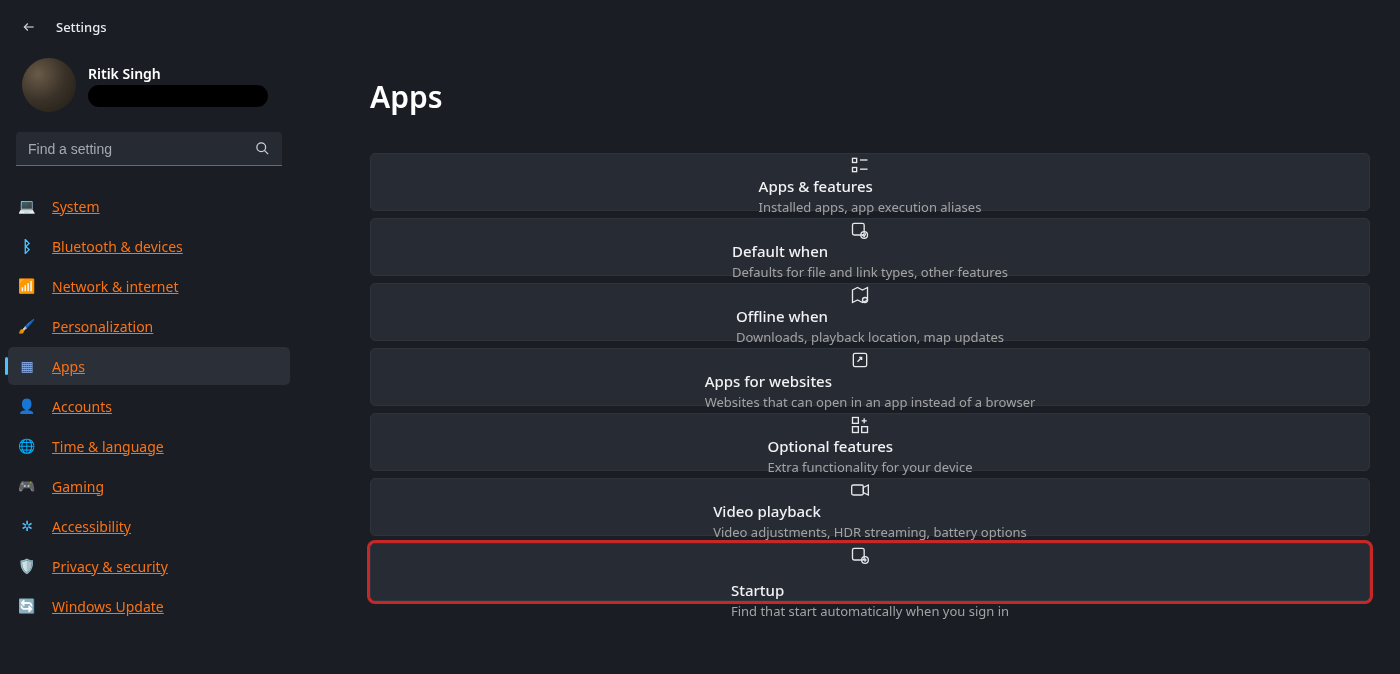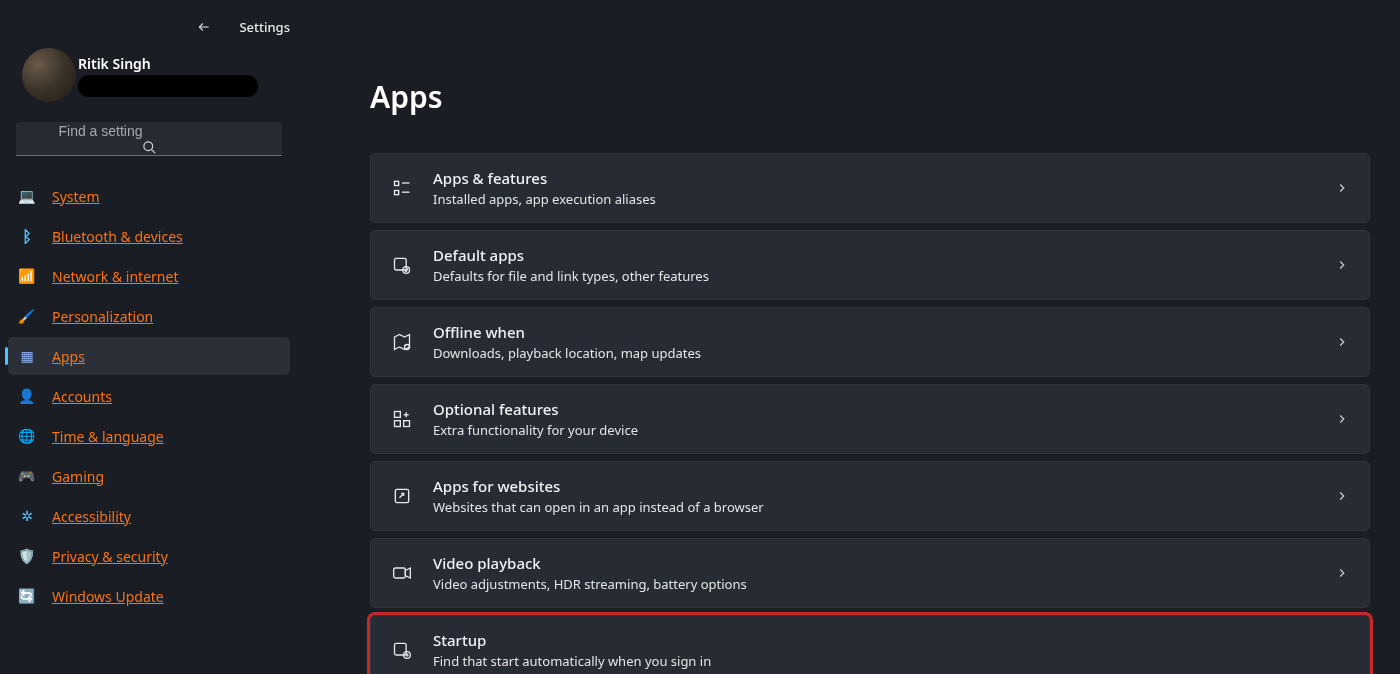--- a/index.html
+++ b/index.html
@@ -17,45 +17,44 @@
 .sidebar {
   width: 300px;
   padding: 18px 10px 0 8px;
   display: flex;
   flex-direction: column;
 }
 
 .titlebar {
   display: flex;
   align-items: center;
-  gap: 28px;
+  gap: 20px;
   padding-left: 14px;
-  margin-bottom: 12px;
-  justify-content: flex-end;
+  margin-bottom: 22px;
 }
 
 .back-icon {
   width: 14px;
   height: 14px;
   display: inline-flex;
   align-items: center;
   justify-content: center;
   color: #cfd2d8;
 }
 
 .app-title {
   font-size: 13px;
   font-weight: 500;
   color: #e8eaed;
 }
 
 .profile {
   display: flex;
   align-items: center;
-  gap: 2px;
+  gap: 12px;
   padding-left: 14px;
   margin-bottom: 20px;
 }
 
 .avatar {
   width: 54px;
   height: 54px;
   border-radius: 50%;
   background: radial-gradient(circle at 30% 30%, #6a5a48 0%, #3a3228 50%, #1f1a14 100%);
   flex-shrink: 0;
@@ -84,21 +83,20 @@
 .search-box {
   margin: 0 8px 20px 8px;
   background: #262a32;
   border: none;
   border-bottom: 1px solid #656a73;
   border-radius: 4px 4px 0 0;
   height: 34px;
   display: flex;
   align-items: center;
   padding: 0 12px;
-  flex-direction: column;
 }
 
 .search-input {
   flex: 1;
   background: transparent;
   border: none;
   outline: none;
   color: #bfc3ca;
   font-size: 14px;
 }
@@ -177,29 +175,31 @@
 .panel-list {
   display: flex;
   flex-direction: column;
   gap: 7px;
 }
 
 .panel {
   background: #272b33;
   border: 1px solid #2e333c;
   border-radius: 5px;
-  height: 70px;
+  height: 58px;
   display: flex;
   align-items: center;
   padding: 0 20px;
   cursor: pointer;
+  flex-direction: column;
 }
 
 .panel.highlighted {
   box-shadow: 0 0 0 3px #c62828;
+  gap: 14px;
 }
 
 .panel-icon {
   width: 22px;
   height: 22px;
   display: flex;
   align-items: center;
   justify-content: center;
   color: #e6e8ec;
   margin-right: 20px;
@@ -214,21 +214,21 @@
 }
 
 .panel-title {
   font-size: 15px;
   font-weight: 500;
   color: #f1f2f4;
 }
 
 .panel-desc {
   font-size: 13px;
-  color: #e5e5e5;
+  color: #a3a3a3;
   margin-top: 2px;
 }
 
 .chevron {
   color: #cfd2d8;
   display: flex;
   align-items: center;
 }
 </style>
 </head>
@@ -339,40 +339,59 @@
 
     <div class="panel">
       <span class="panel-icon">
         <svg width="20" height="20" viewBox="0 0 24 24" fill="none" stroke="currentColor" stroke-width="1.6">
             <rect x="3" y="4" width="14" height="14" rx="2"></rect>
             <circle cx="17" cy="18" r="4"></circle>
             <polyline points="15 18 17 20 19 16"></polyline>
           </svg>
       </span>
       <div class="panel-text">
-        <span class="panel-title">Default apps</span>
+        <span class="panel-title">Default when</span>
         <span class="panel-desc">Defaults for file and link types, other features</span>
       </div>
       <span class="chevron">
         <svg width="14" height="14" viewBox="0 0 24 24" fill="none" stroke="currentColor" stroke-width="2">
             <polyline points="9 18 15 12 9 6"></polyline>
           </svg>
       </span>
     </div>
 
     <div class="panel">
       <span class="panel-icon">
         <svg width="20" height="20" viewBox="0 0 24 24" fill="none" stroke="currentColor" stroke-width="1.6">
             <polygon points="3 6 9 3 15 6 21 3 21 18 15 21 9 18 3 21"></polygon>
             <circle cx="18" cy="18" r="3"></circle>
           </svg>
       </span>
       <div class="panel-text">
         <span class="panel-title">Offline when</span>
         <span class="panel-desc">Downloads, playback location, map updates</span>
+      </div>
+      <span class="chevron">
+        <svg width="14" height="14" viewBox="0 0 24 24" fill="none" stroke="currentColor" stroke-width="2">
+            <polyline points="9 18 15 12 9 6"></polyline>
+          </svg>
+      </span>
+    </div>
+
+    <div class="panel">
+      <span class="panel-icon">
+        <svg width="20" height="20" viewBox="0 0 24 24" fill="none" stroke="currentColor" stroke-width="1.6">
+            <rect x="4" y="4" width="16" height="16" rx="2"></rect>
+            <polyline points="9 14 14 9"></polyline>
+            <polyline points="11 9 14 9 14 12"></polyline>
+          </svg>
+      </span>
+      <div class="panel-text">
+        <span class="panel-title">Apps for websites</span>
+        <span class="panel-desc">Websites that can open in an app instead of a browser</span>
       </div>
       <span class="chevron">
         <svg width="14" height="14" viewBox="0 0 24 24" fill="none" stroke="currentColor" stroke-width="2">
             <polyline points="9 18 15 12 9 6"></polyline>
           </svg>
       </span>
     </div>
 
     <div class="panel">
       <span class="panel-icon">
@@ -391,39 +410,20 @@
       <span class="chevron">
         <svg width="14" height="14" viewBox="0 0 24 24" fill="none" stroke="currentColor" stroke-width="2">
             <polyline points="9 18 15 12 9 6"></polyline>
           </svg>
       </span>
     </div>
 
     <div class="panel">
       <span class="panel-icon">
         <svg width="20" height="20" viewBox="0 0 24 24" fill="none" stroke="currentColor" stroke-width="1.6">
-            <rect x="4" y="4" width="16" height="16" rx="2"></rect>
-            <polyline points="9 14 14 9"></polyline>
-            <polyline points="11 9 14 9 14 12"></polyline>
-          </svg>
-      </span>
-      <div class="panel-text">
-        <span class="panel-title">Apps for websites</span>
-        <span class="panel-desc">Websites that can open in an app instead of a browser</span>
-      </div>
-      <span class="chevron">
-        <svg width="14" height="14" viewBox="0 0 24 24" fill="none" stroke="currentColor" stroke-width="2">
-            <polyline points="9 18 15 12 9 6"></polyline>
-          </svg>
-      </span>
-    </div>
-
-    <div class="panel">
-      <span class="panel-icon">
-        <svg width="20" height="20" viewBox="0 0 24 24" fill="none" stroke="currentColor" stroke-width="1.6">
             <rect x="2" y="6" width="14" height="12" rx="2"></rect>
             <polygon points="16 9 22 6 22 18 16 15"></polygon>
           </svg>
       </span>
       <div class="panel-text">
         <span class="panel-title">Video playback</span>
         <span class="panel-desc">Video adjustments, HDR streaming, battery options</span>
       </div>
       <span class="chevron">
         <svg width="14" height="14" viewBox="0 0 24 24" fill="none" stroke="currentColor" stroke-width="2">

